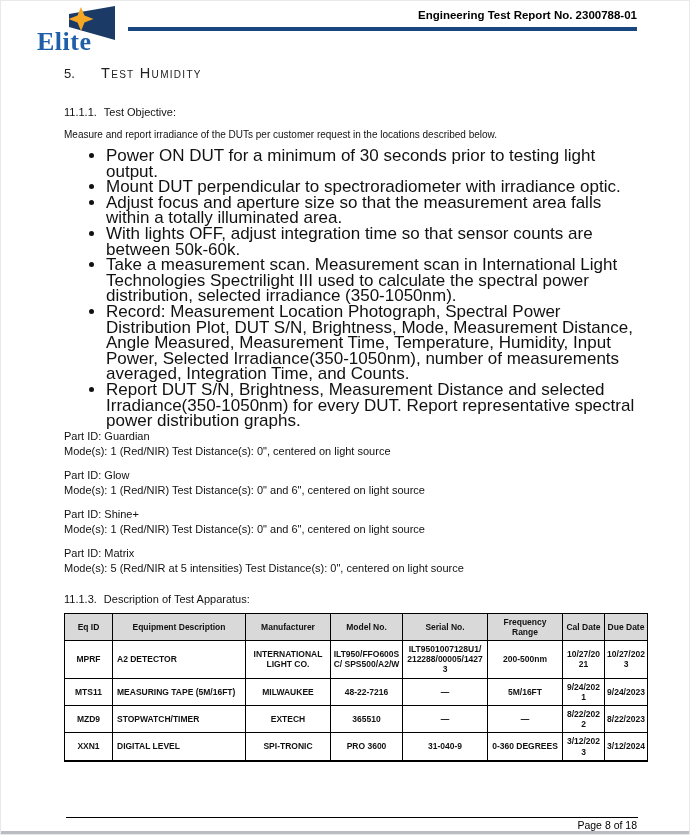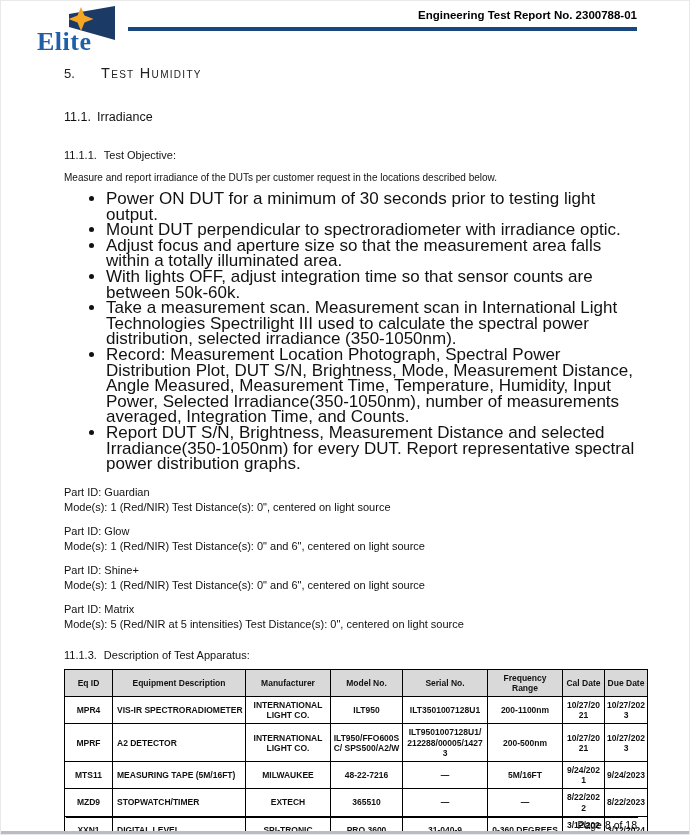--- a/index.html
+++ b/index.html
@@ -61,21 +61,21 @@
     margin: 8px 0 0 0;
     padding-left: 42px;
     max-width: 595px;
   }
   .bullets li {
     font-size: 17px;
     line-height: 15.6px;
     max-width: 548px;
   }
 
-  .parts { margin-top: 13px; }
+  .parts { }
   .part-block { margin-bottom: 8px; font-size: 11px; line-height: 15.5px; }
 
   
   .apparatus-table {
     margin-top: 8px;
     border-collapse: collapse;
     table-layout: fixed;
     width: 583px;
     font-size: 8.5px;
     font-weight: bold;
@@ -131,23 +131,20 @@
     <div class="report-title">Engineering Test Report No. 2300788-01</div>
     <div class="header-rule"></div>
   </div>
 
   <div class="content">
 
     <div class="h-main">
       <span class="num">5.</span><span class="caps">Test Humidity</span>
     </div>
 
-    <div class="h-sub">
-      <span class="num">11.1.</span><span>Irradiance</span>
-    </div>
 
     <div class="h-sub2">
       <span class="num">11.1.1.</span><span>Test Objective:</span>
     </div>
     <div class="body-text">Measure and report irradiance of the DUTs per customer request in the locations described below.</div>
 
     <ul class="bullets">
 
     <li>Power ON DUT for a minimum of 30 seconds prior to testing light output.</li>
         <li>Mount DUT perpendicular to spectroradiometer with irradiance optic.</li>
@@ -201,30 +198,20 @@
             <th>Manufacturer</th>
             <th>Model No.</th>
             <th>Serial No.</th>
             <th>Frequency Range</th>
             <th>Cal Date</th>
             <th>Due Date</th>
           </tr>
       </thead>
       <tbody>
 
-      <tr>
-          <td>MPR4</td>
-          <td>VIS-IR SPECTRORADIOMETER</td>
-          <td>INTERNATIONAL LIGHT CO.</td>
-          <td>ILT950</td>
-          <td>ILT3501007128U1</td>
-          <td>200-1100nm</td>
-          <td>10/27/2021</td>
-          <td>10/27/2023</td>
-        </tr>
           <tr>
           <td>MPRF</td>
           <td>A2 DETECTOR</td>
           <td>INTERNATIONAL LIGHT CO.</td>
           <td>ILT950/FFO600SC/ SPS500/A2/W</td>
           <td>ILT9501007128U1/ 212288/00005/14273</td>
           <td>200-500nm</td>
           <td>10/27/2021</td>
           <td>10/27/2023</td>
         </tr>

